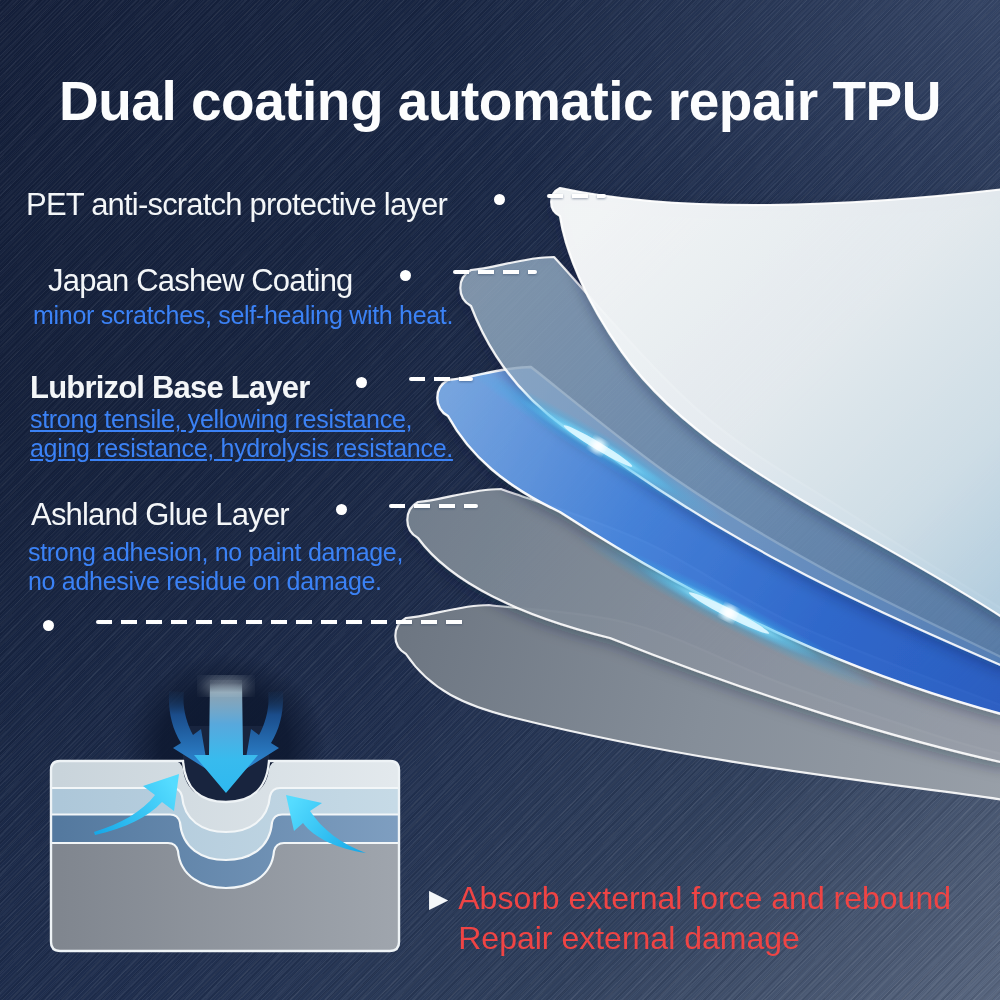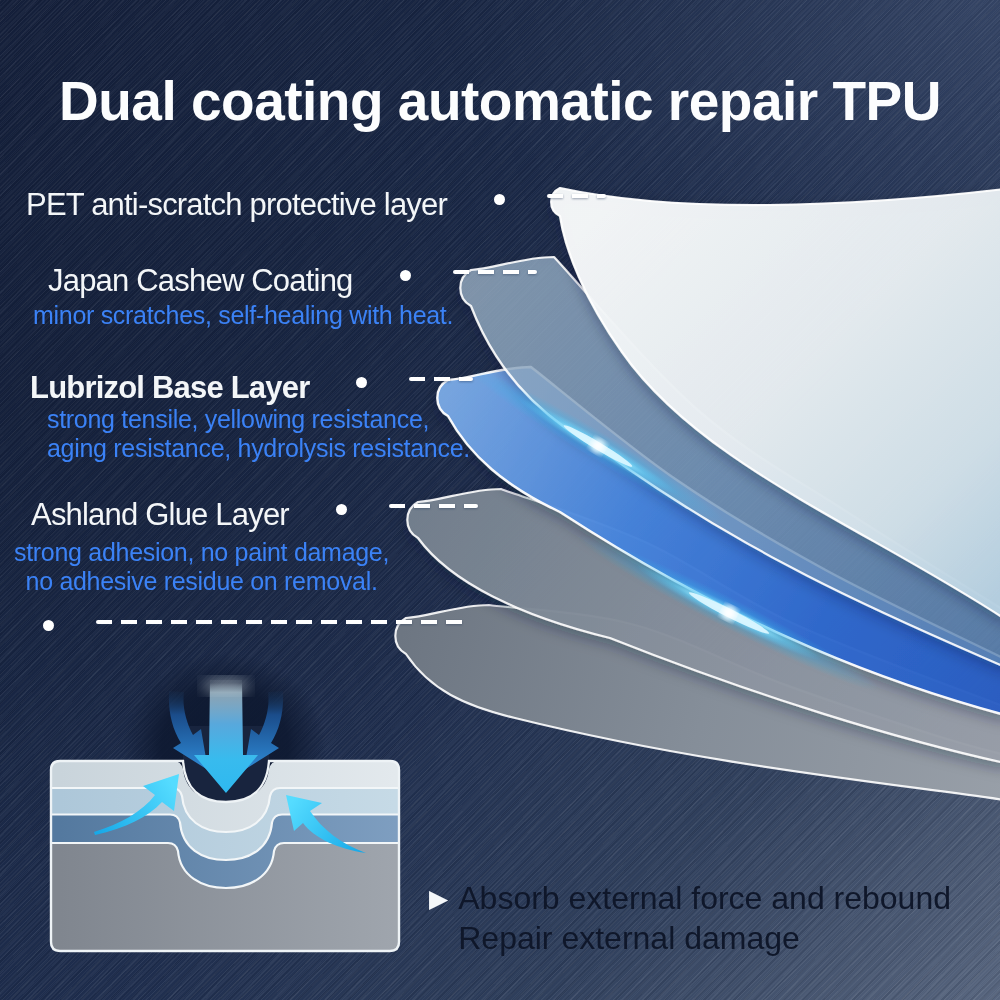--- a/index.html
+++ b/index.html
@@ -22,30 +22,30 @@
   .callout .lbl{font-size:31px;line-height:1;letter-spacing:-0.8px;color:#f3f6f8;
     white-space:nowrap;position:relative;top:-5px;}
   .callout .dot{width:11px;height:11px;border-radius:50%;background:#fff;
     margin-left:13px;flex:none;}
   .callout .dashes{flex:1;height:3.5px;margin-left:8px;border-radius:2px;
     background:repeating-linear-gradient(90deg,#fff 0 16px,rgba(255,255,255,0) 16px 25px);
     filter:drop-shadow(0 1px 1px rgba(40,60,90,0.45));}
   .sub{position:absolute;font-size:25px;line-height:29px;letter-spacing:-0.3px;color:#3b82f6;white-space:nowrap;}
   .footer{position:absolute;left:429px;top:878px;display:flex;}
   .footer .tri{font-size:25px;line-height:41px;color:#f4f7f9;margin-right:10px;}
-  .footer .ftx{font-size:32px;line-height:40px;color:#0f172a;white-space:nowrap;}
+  .footer .ftx{font-size:32px;line-height:40px;color:#ef4444;white-space:nowrap;}
   
   #c1{left:26px;top:194px;width:580px;}
   #c2{left:33px;top:270px;width:489px;margin-left:15px;}
   #c3{left:30px;top:377px;width:443px;font-weight:bold;}
   #c4{left:31px;top:504px;width:447px;}
   #c5{left:30px;top:620px;width:435px;}
   #s2{left:33px;top:301px;}
-  #s3{left:47px;top:405px;}
-  #s4{left:14px;top:538px;text-align:center;}
+  #s3{left:30px;top:405px;text-decoration:underline;}
+  #s4{left:28px;top:538px;}
 </style>
 </head>
 <body>
 
 <div class="bg"></div>
 
 <svg class="art" width="1000" height="1000" viewBox="0 0 1000 1000">
   <defs>
     <linearGradient id="gL5" gradientUnits="userSpaceOnUse" x1="400" y1="640" x2="1005" y2="790">
       <stop offset="0" stop-color="#6d7682"></stop>
@@ -205,21 +205,21 @@
   <div>strong tensile, yellowing resistance,</div>
   <div>aging resistance, hydrolysis resistance.</div>
 </div>
 <div class="callout" id="c4">
   <span class="lbl">Ashland Glue Layer</span>
   <span class="dot"></span>
   <span class="dashes"></span>
 </div>
 <div class="sub" id="s4">
   <div>strong adhesion, no paint damage,</div>
-  <div>no adhesive residue on removal.</div>
+  <div>no adhesive residue on damage.</div>
 </div>
 <div class="callout" id="c5">
   <span class="dot"></span>
   <span class="dashes"></span>
 </div>
 
 <div class="footer">
   <span class="tri">▶</span>
   <div class="ftx">
     <div>Absorb external force and rebound</div>

